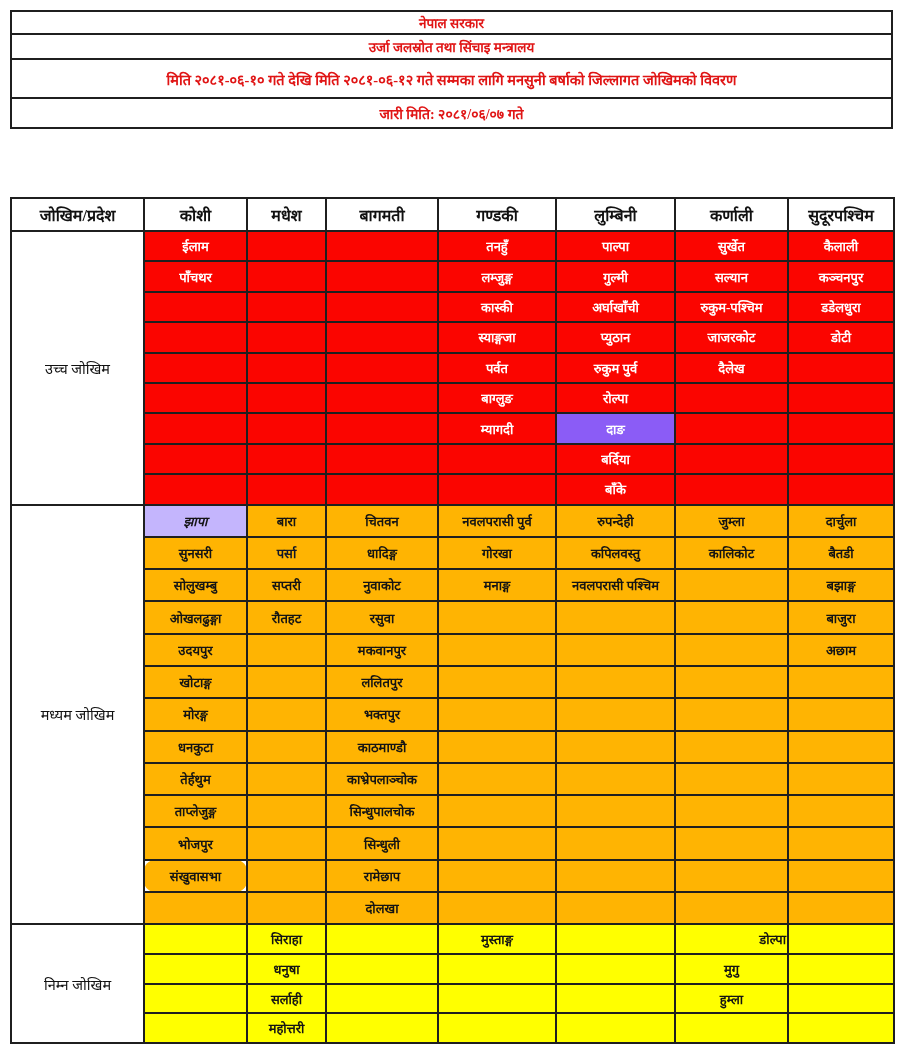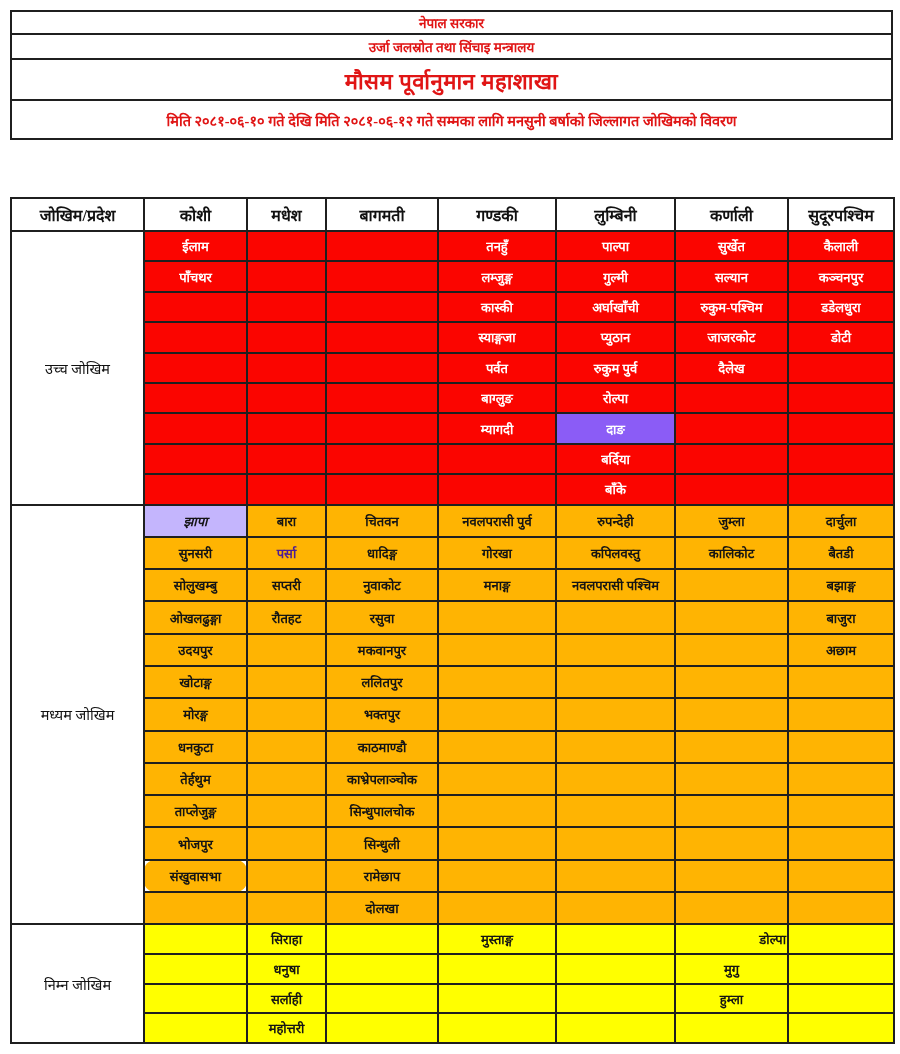--- a/index.html
+++ b/index.html
@@ -49,22 +49,22 @@
   tr.row-low{height:29.7px;}
 </style>
 </head>
 <body>
 
 <div class="sheet">
 
   <div class="titles">
     <div class="title-row t-small t-1" style="color: rgb(224, 21, 21);">नेपाल सरकार</div>
     <div class="title-row t-small t-2" style="color: rgb(224, 21, 21);">उर्जा जलस्रोत तथा सिंचाइ मन्त्रालय</div>
-    <div class="title-row t-big" style="color: rgb(224, 21, 21);">मौसम पूर्वानुमान महाशाखा</div>
     <div class="title-row t-range" style="color: rgb(224, 21, 21);">मिति २०८१-०६-१० गते देखि मिति २०८१-०६-१२ गते सम्मका लागि मनसुनी बर्षाको जिल्लागत जोखिमको विवरण</div>
+    <div class="title-row t-issue" style="color: rgb(224, 21, 21);">जारी मिति: २०८१/०६/०७ गते</div>
   </div>
 
   <table class="risk">
     <colgroup>
       <col style="width:133px">
         <col style="width:103px">
         <col style="width:79px">
         <col style="width:112px">
       <col style="width:118px">
         <col style="width:119px">
@@ -171,21 +171,21 @@
           <td class="cell sec-medium" style="background-color: #c4b5fd; color: rgb(20, 20, 20); font-style: italic;">झापा</td>
           <td class="cell sec-medium" style="background-color: rgb(255, 180, 2); color: rgb(20, 20, 20);">बारा</td>
           <td class="cell sec-medium" style="background-color: rgb(255, 180, 2); color: rgb(20, 20, 20);">चितवन</td>
           <td class="cell sec-medium" style="background-color: rgb(255, 180, 2); color: rgb(20, 20, 20);">नवलपरासी पुर्व</td>
           <td class="cell sec-medium" style="background-color: rgb(255, 180, 2); color: rgb(20, 20, 20);">रुपन्देही</td>
           <td class="cell sec-medium" style="background-color: rgb(255, 180, 2); color: rgb(20, 20, 20);">जुम्ला</td>
           <td class="cell sec-medium" style="background-color: rgb(255, 180, 2); color: rgb(20, 20, 20);">दार्चुला</td>
         </tr>
         <tr class="row-medium">
           <td class="cell sec-medium" style="background-color: rgb(255, 180, 2); color: rgb(20, 20, 20);">सुनसरी</td>
-          <td class="cell sec-medium" style="background-color: rgb(255, 180, 2); color: #4c1d95; margin-top: 44px;">पर्सा</td>
+          <td class="cell sec-medium" style="background-color: rgb(255, 180, 2); color: #0f172a; margin-top: 44px;">पर्सा</td>
           <td class="cell sec-medium" style="background-color: rgb(255, 180, 2); color: rgb(20, 20, 20);">धादिङ्ग</td>
           <td class="cell sec-medium" style="background-color: rgb(255, 180, 2); color: rgb(20, 20, 20);">गोरखा</td>
           <td class="cell sec-medium" style="background-color: rgb(255, 180, 2); color: rgb(20, 20, 20);">कपिलवस्तु</td>
           <td class="cell sec-medium" style="background-color: rgb(255, 180, 2); color: rgb(20, 20, 20);">कालिकोट</td>
           <td class="cell sec-medium" style="background-color: rgb(255, 180, 2); color: rgb(20, 20, 20);">बैतडी</td>
         </tr>
         <tr class="row-medium">
           <td class="cell sec-medium" style="background-color: rgb(255, 180, 2); color: rgb(20, 20, 20);">सोलुखम्बु</td>
           <td class="cell sec-medium" style="background-color: rgb(255, 180, 2); color: rgb(20, 20, 20);">सप्तरी</td>
           <td class="cell sec-medium" style="background-color: rgb(255, 180, 2); color: rgb(20, 20, 20);">नुवाकोट</td>

